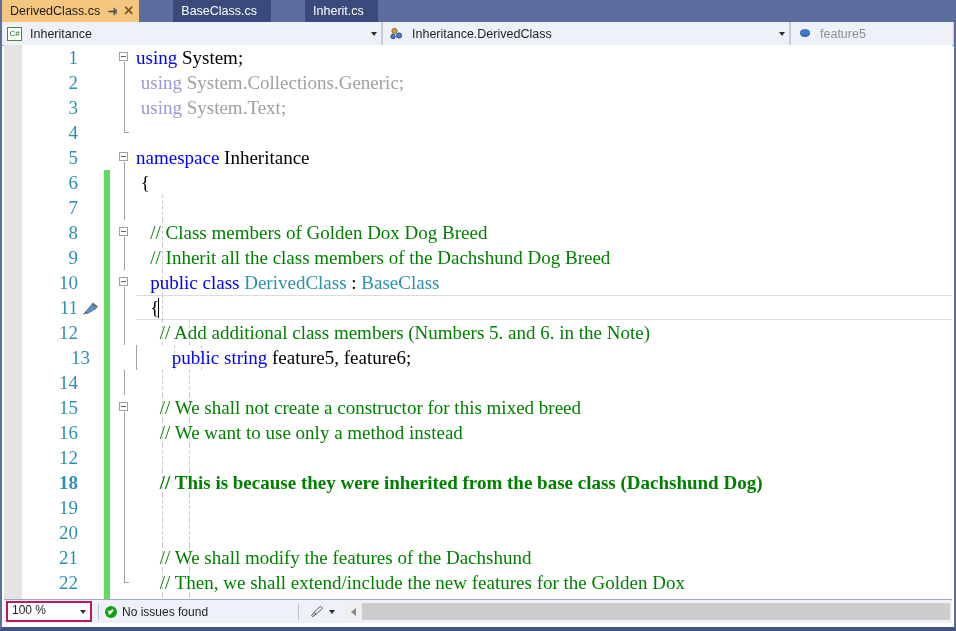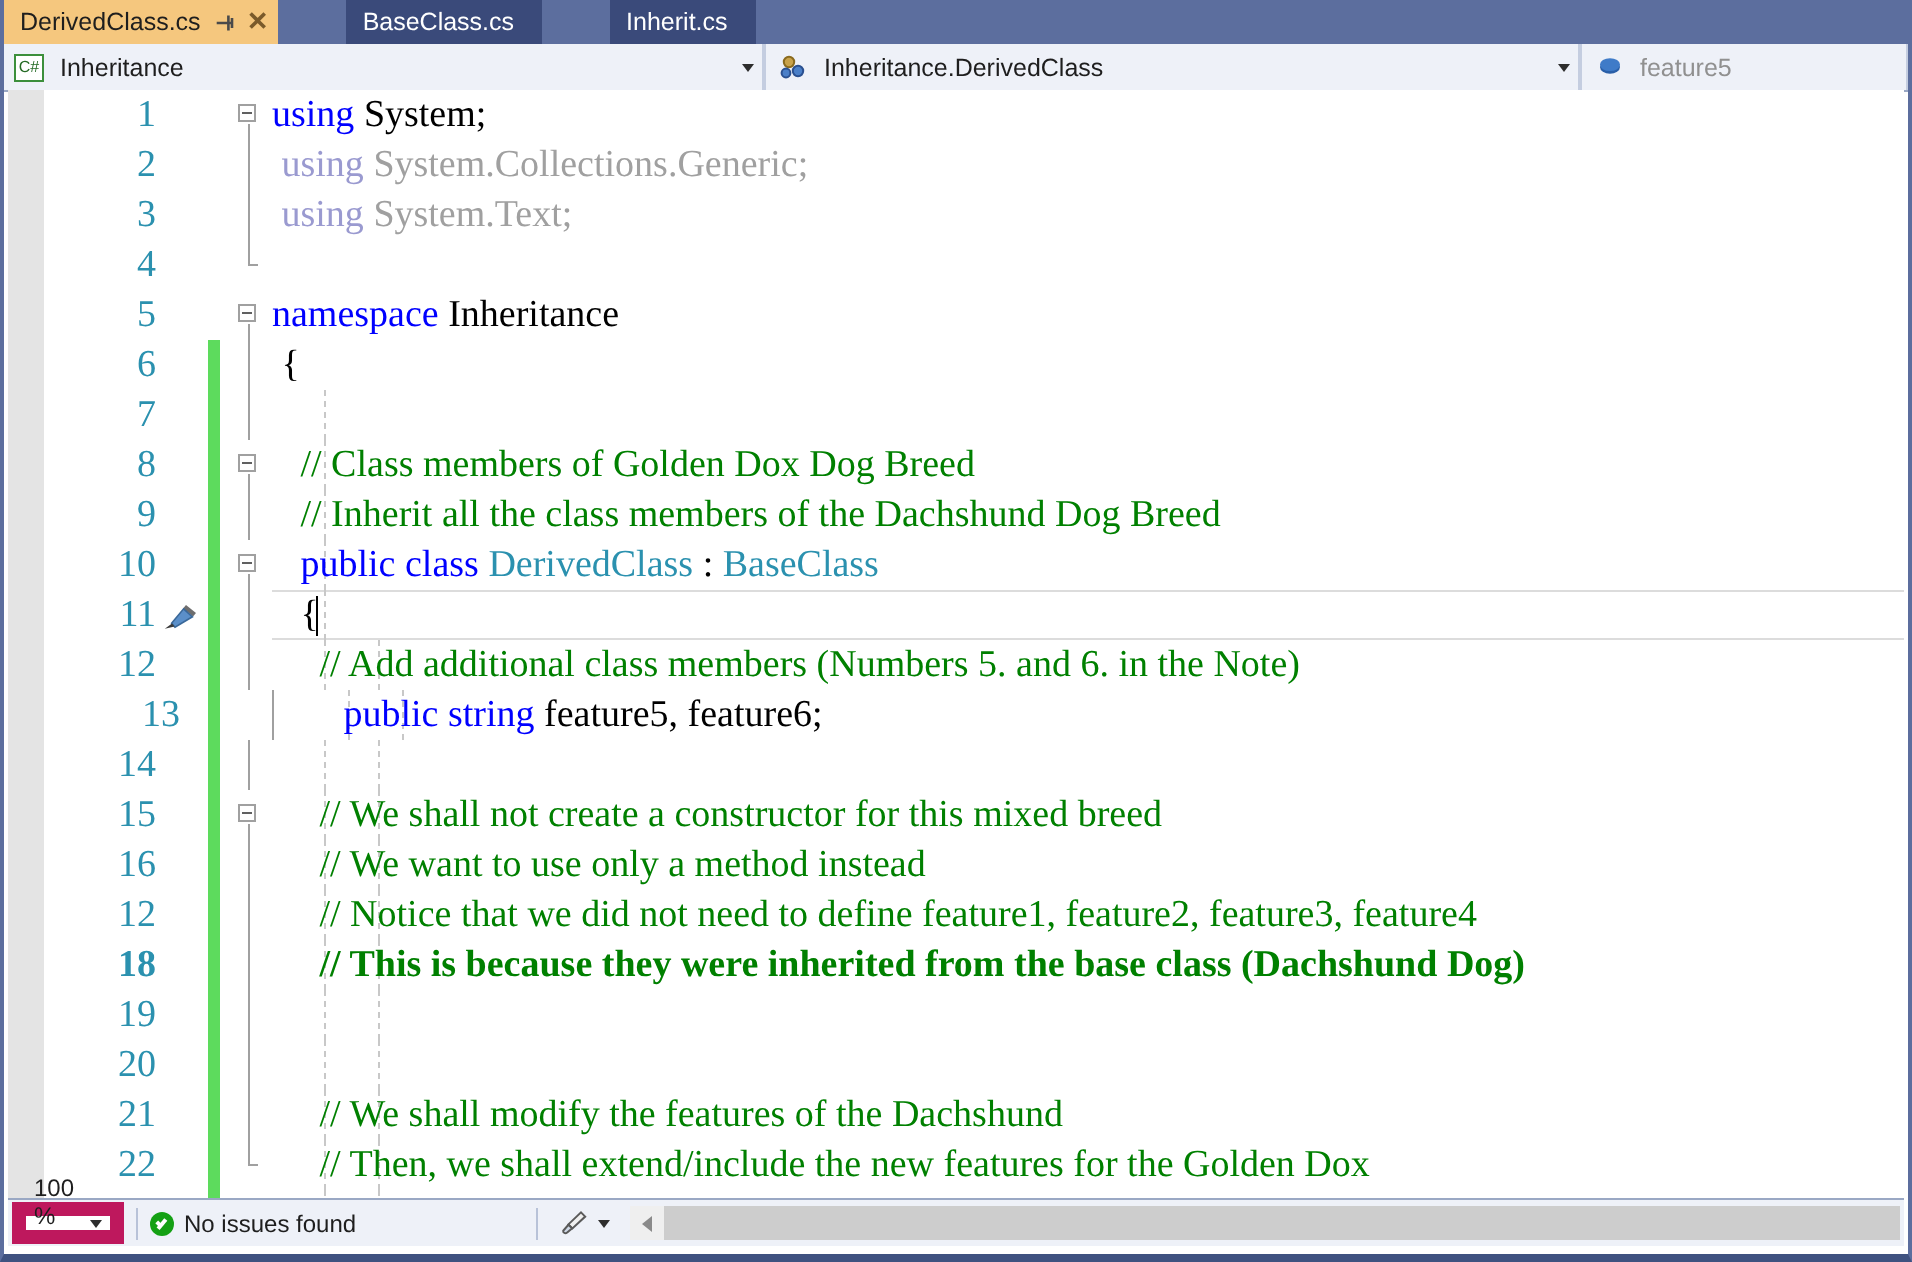--- a/index.html
+++ b/index.html
@@ -88,22 +88,22 @@
   .c{color:#008000;}
   .dim{color:#a0a0a0;}
   .dimk{color:#9a9ad0;}
 
   .wrench{position:absolute;left:58px;top:6px;width:20px;height:14px;}
 
   
   .statusbar{position:absolute;left:2px;right:2px;bottom:4px;height:23px;
              background:#eef1f8;border-top:1px solid #9aa8c4;
              display:flex;align-items:center;}
-  .zoombox{width:56px;height:21px;margin-left:2px;display:flex;align-items:flex-end;
-           border:7px solid #be185d;background:#fff;box-sizing:border-box;}
+  .zoombox{width:86px;height:21px;margin-left:2px;display:flex;align-items:flex-start;
+           border:2px solid #be185d;background:#fff;box-sizing:border-box;}
   .zoombox span{flex:1;padding-left:4px;font-size:12px;color:#1e1e1e;
                 font-family:"Liberation Sans",sans-serif;}
   .sep{width:1px;height:16px;background:#b8c2d8;margin:0 6px;}
   .okdot{width:12px;height:12px;border-radius:50%;background:#14a014;
          position:relative;margin-right:5px;flex:none;}
   .okdot:after{content:"";position:absolute;left:3px;top:5.5px;width:3px;height:1.8px;
                background:#fff;transform:rotate(45deg);}
   .okdot:before{content:"";position:absolute;left:4.6px;top:3.4px;width:1.8px;height:6px;
                 background:#fff;transform:rotate(40deg);}
   .statustext{font-size:12px;color:#1e1e1e;font-family:"Liberation Sans",sans-serif;}
@@ -311,21 +311,20 @@
           <div class="guide" style="left: 167px;"></div>
           <div class="codetext"><span class="c">     // We want to use only a method instead</span></div>
         </div>
         <div class="row" style="position: absolute; top: 400px; left: 0px; right: 0px;">
           <div class="lineno">12</div>
           <div class="outline">
             <div class="vline" style="top: 0px; height: 25px;"></div>
           </div>
           <div class="guide" style="left: 140px;"></div>
           <div class="guide" style="left: 167px;"></div>
-          <div class="codetext"><span class="c">     // Notice that we did not need to define feature1, feature2, feature3, feature4</span></div>
         </div>
         <div class="row" style="position: absolute; top: 425px; left: 0px; right: 0px; font-weight: bold;">
           <div class="lineno">18</div>
           <div class="outline">
             <div class="vline" style="top: 0px; height: 25px;"></div>
           </div>
           <div class="guide" style="left: 140px;"></div>
           <div class="guide" style="left: 167px;"></div>
           <div class="codetext"><span class="c">     // This is because they were inherited from the base class (Dachshund Dog)</span></div>
         </div>

